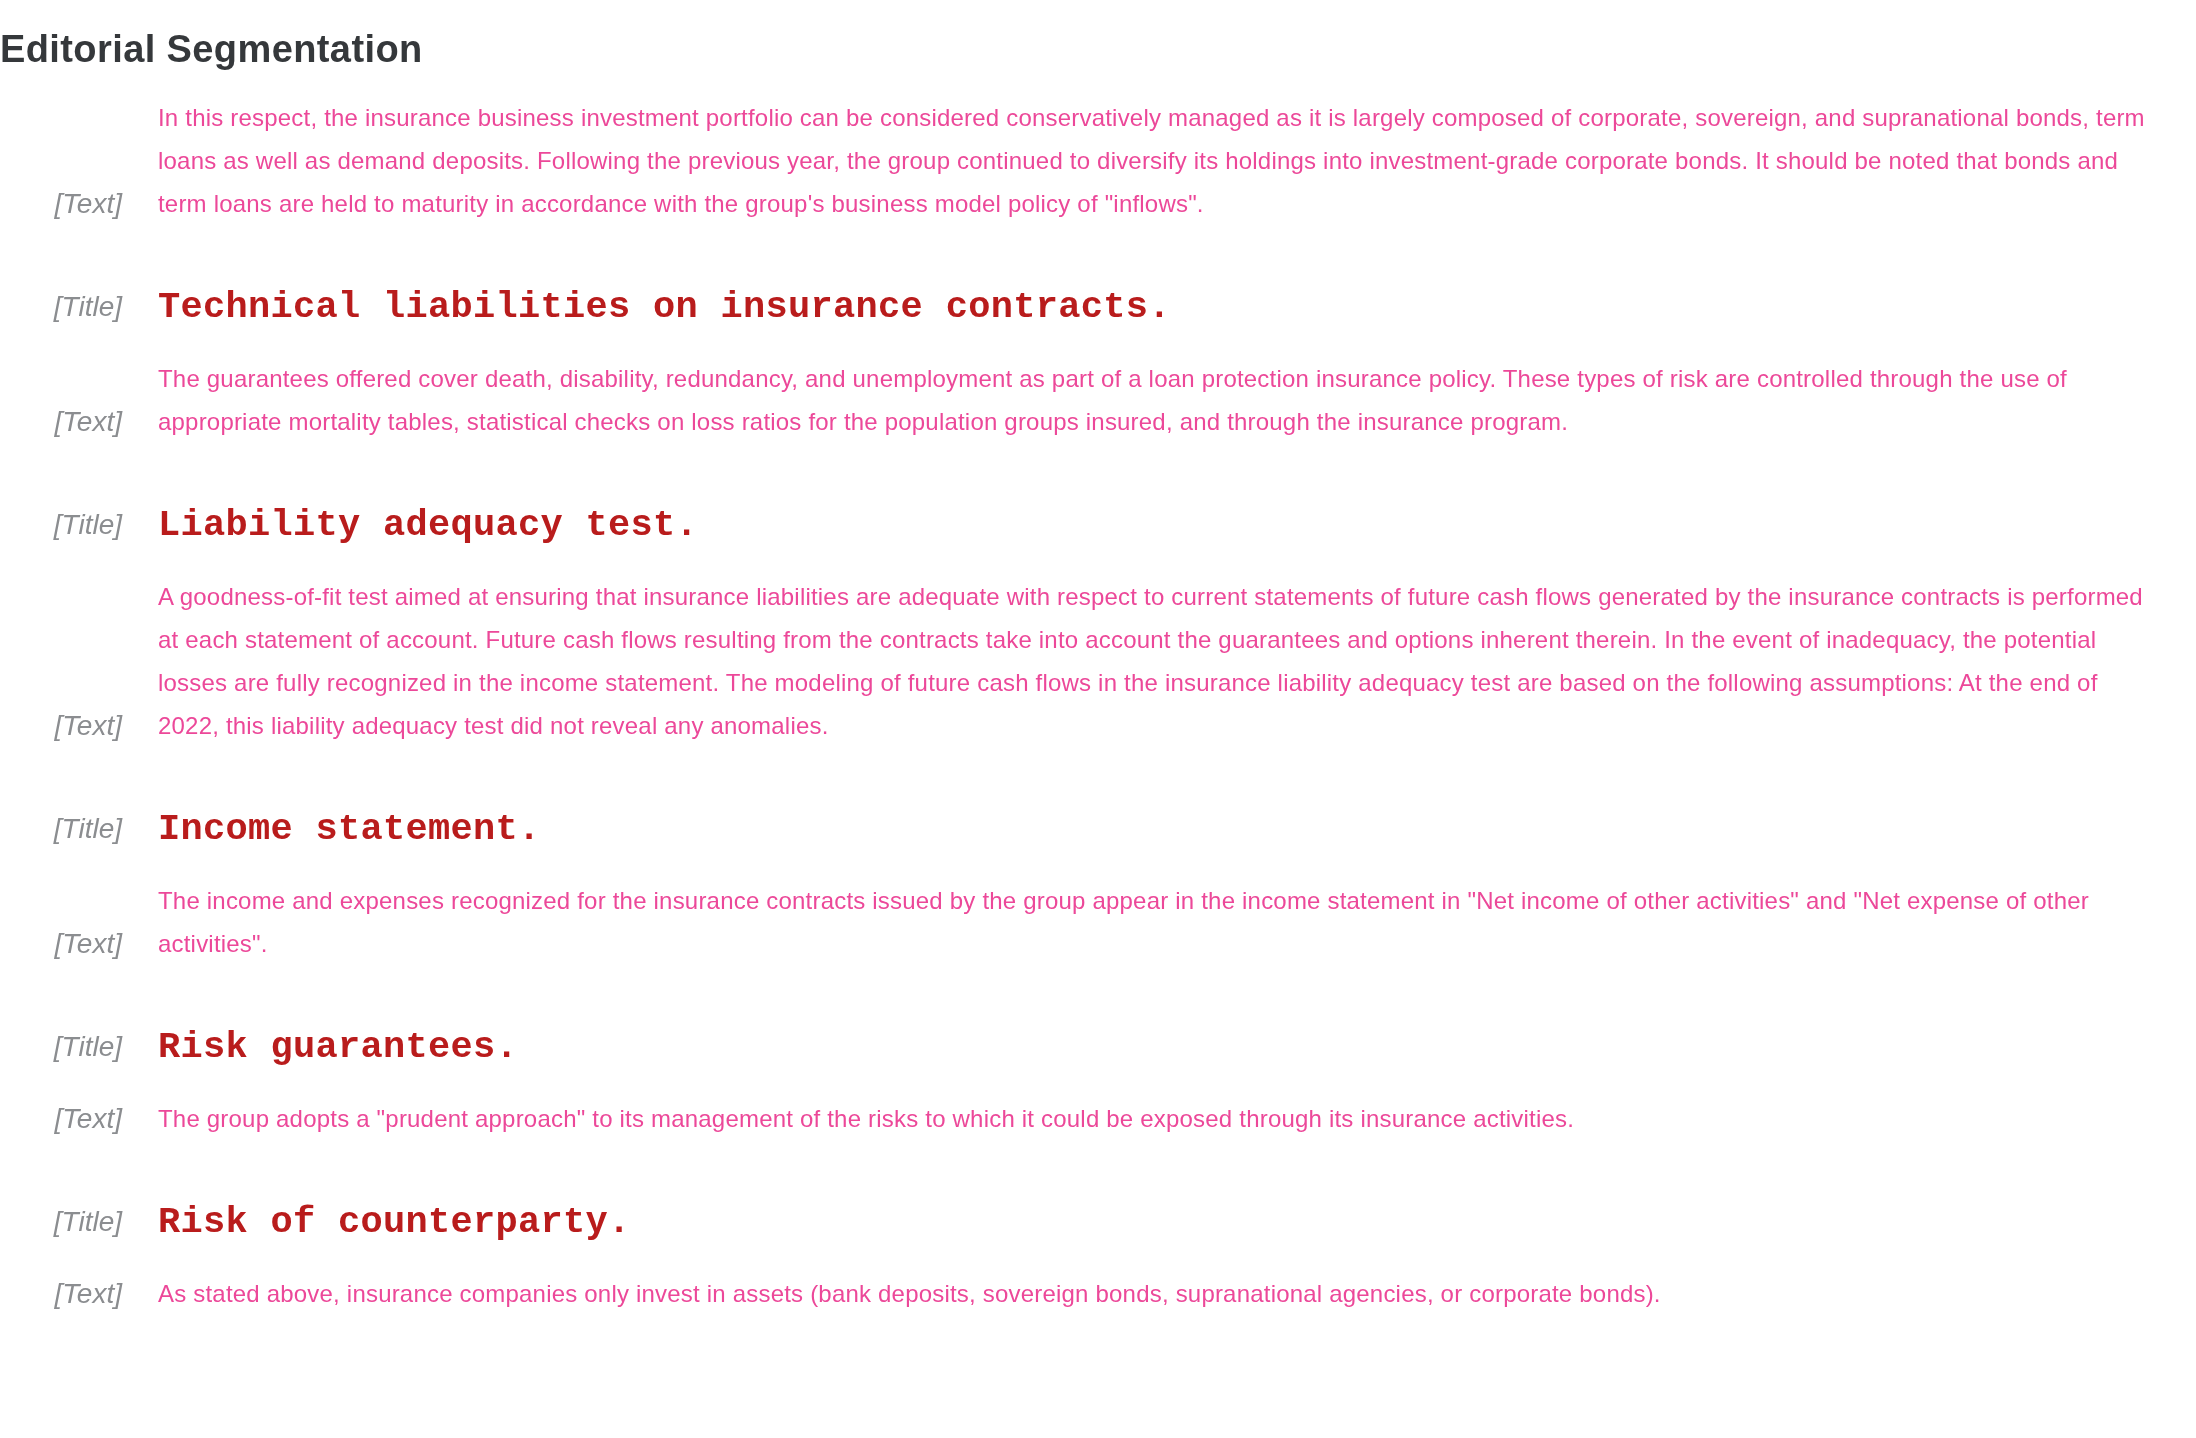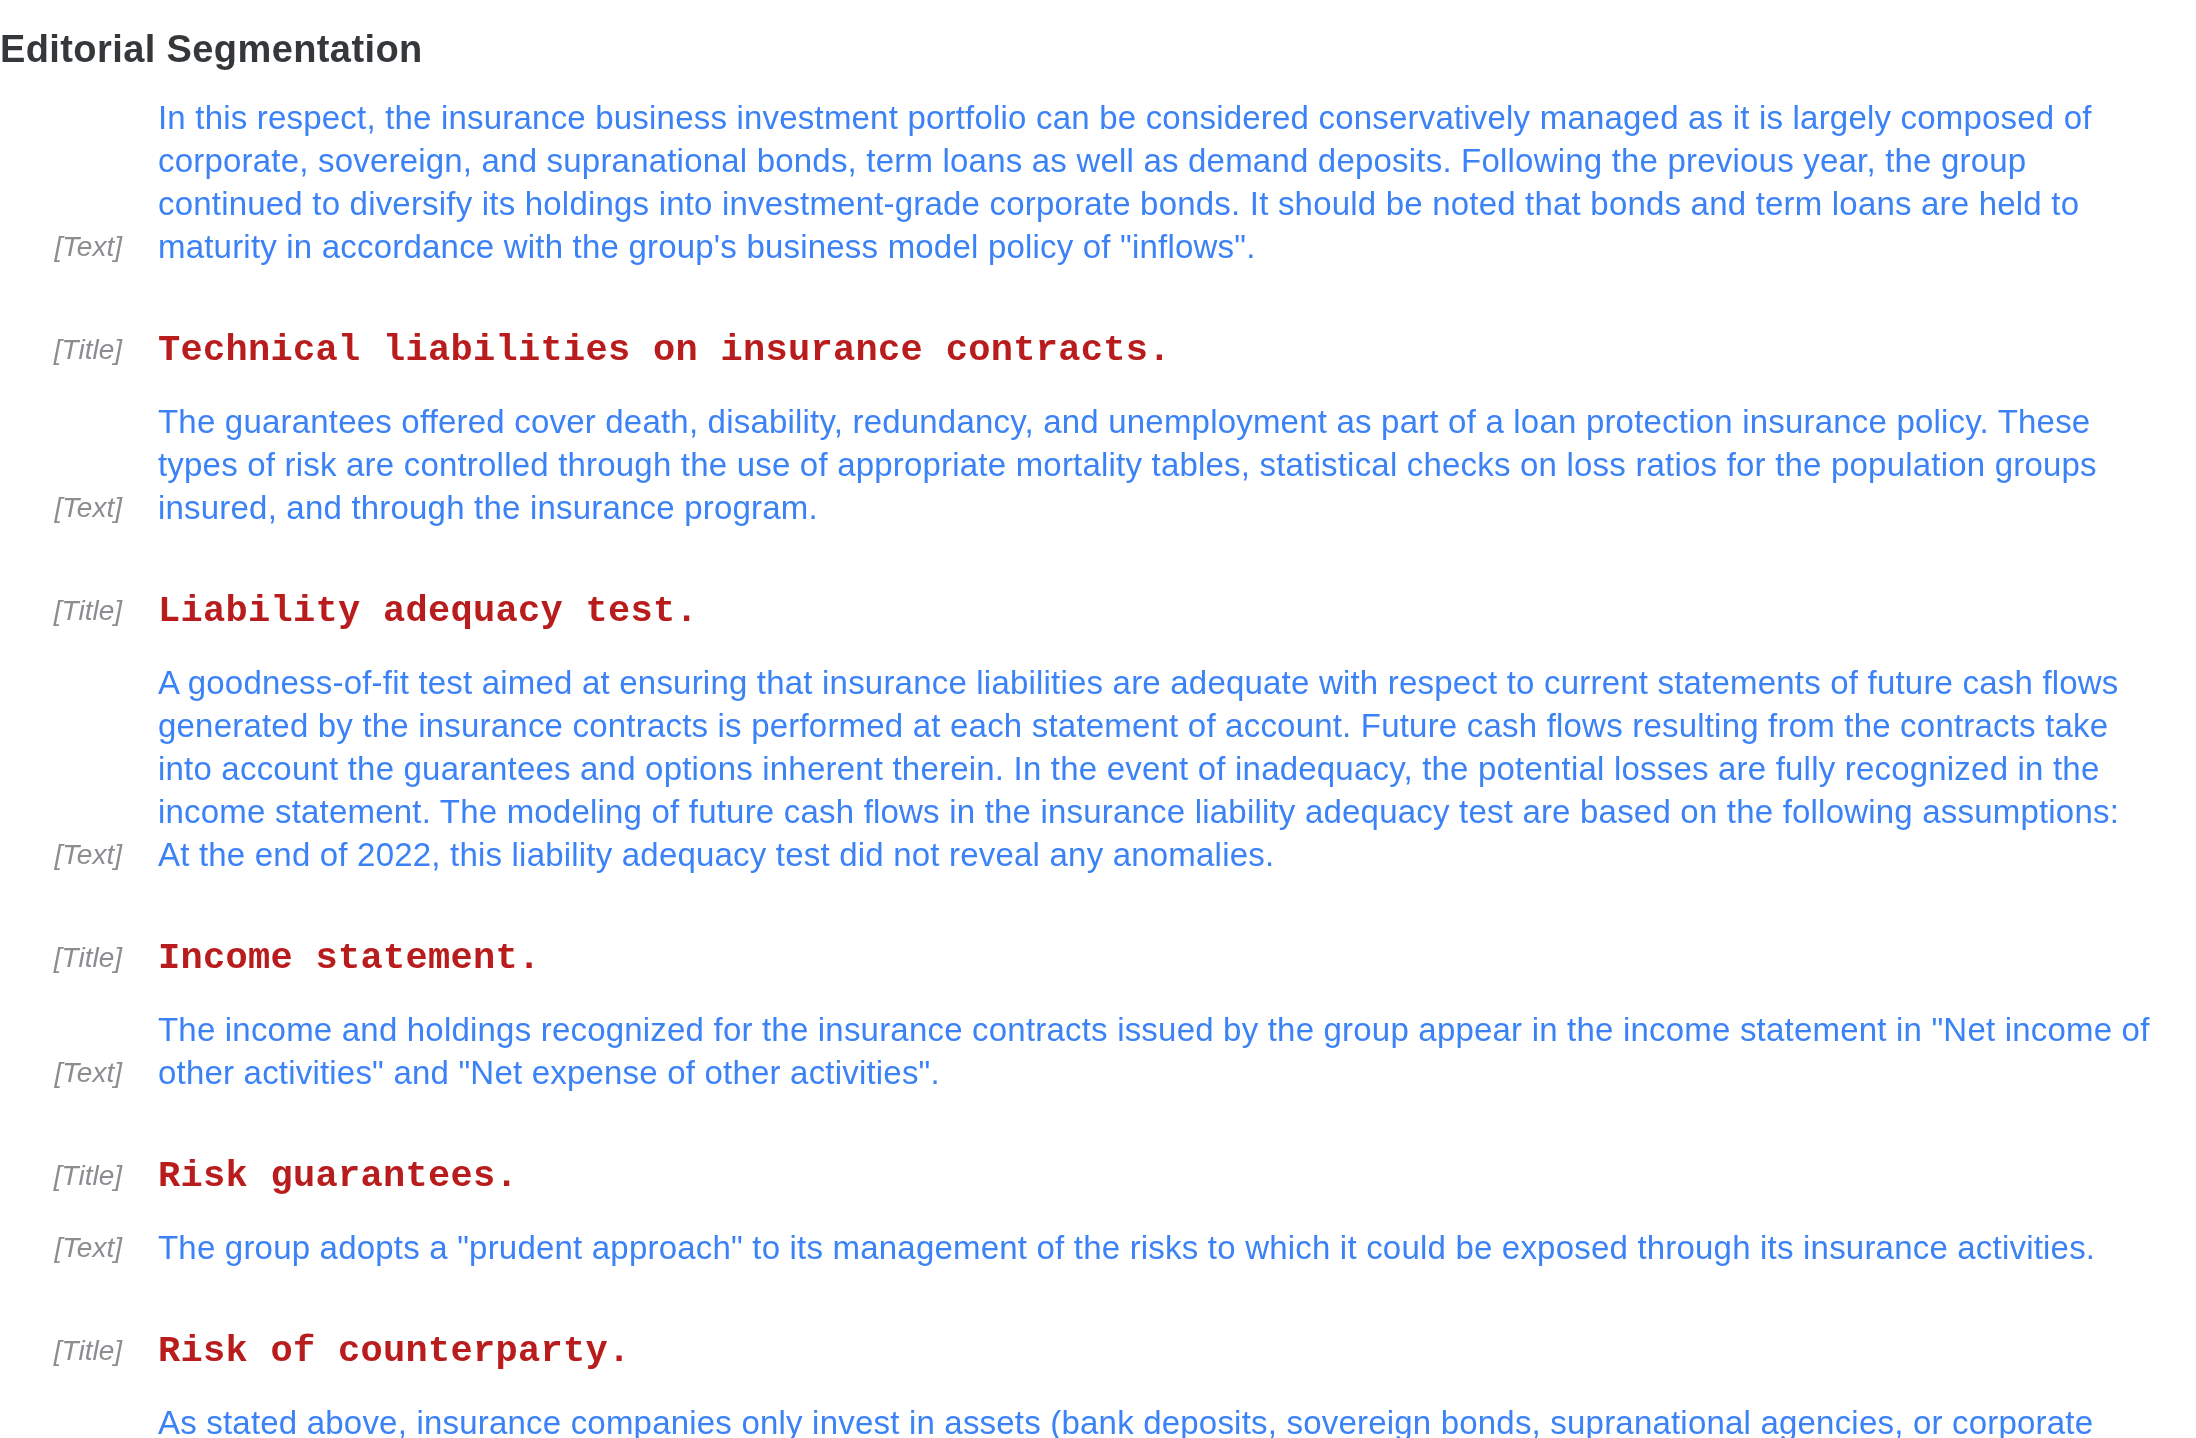--- a/index.html
+++ b/index.html
@@ -41,23 +41,23 @@
   }
   .segment-content {
     flex: 1 1 auto;
     letter-spacing: 0.2px;
   }
   .segment.text { margin-top: 26px; }
   .segment.text:first-child { margin-top: 24px; }
   .segment.title { margin-top: 58px; }
   .segment.text .segment-label { line-height: 43px; }
   .segment.text .segment-content {
-    font-size: 33px;
+    font-size: 24px;
     line-height: 43px;
-    color: #3b82f6;
+    color: #ec4899;
   }
   .segment.title .segment-label { line-height: 48px; }
   .segment.title .segment-content {
     font-size: 37px;
     line-height: 48px;
     font-weight: bold;
     color: #b91c1c;
     letter-spacing: 0.3px;
     font-family: Liberation Mono, monospace;
   }
@@ -88,21 +88,21 @@
       <div class="segment text">
     <span class="segment-label">[Text]</span>
     <div class="segment-content">A goodness-of-fit test aimed at ensuring that insurance liabilities are adequate with respect to current statements of future cash flows generated by the insurance contracts is performed at each statement of account. Future cash flows resulting from the contracts take into account the guarantees and options inherent therein. In the event of inadequacy, the potential losses are fully recognized in the income statement. The modeling of future cash flows in the insurance liability adequacy test are based on the following assumptions: At the end of 2022, this liability adequacy test did not reveal any anomalies.</div>
   </div>
       <div class="segment title">
     <span class="segment-label">[Title]</span>
     <div class="segment-content">Income statement.</div>
   </div>
       <div class="segment text">
     <span class="segment-label">[Text]</span>
-    <div class="segment-content">The income and holdings recognized for the insurance contracts issued by the group appear in the income statement in "Net income of other activities" and "Net expense of other activities".</div>
+    <div class="segment-content">The income and expenses recognized for the insurance contracts issued by the group appear in the income statement in "Net income of other activities" and "Net expense of other activities".</div>
   </div>
       <div class="segment title">
     <span class="segment-label">[Title]</span>
     <div class="segment-content">Risk guarantees.</div>
   </div>
       <div class="segment text">
     <span class="segment-label">[Text]</span>
     <div class="segment-content">The group adopts a "prudent approach" to its management of the risks to which it could be exposed through its insurance activities.</div>
   </div>
       <div class="segment title">

